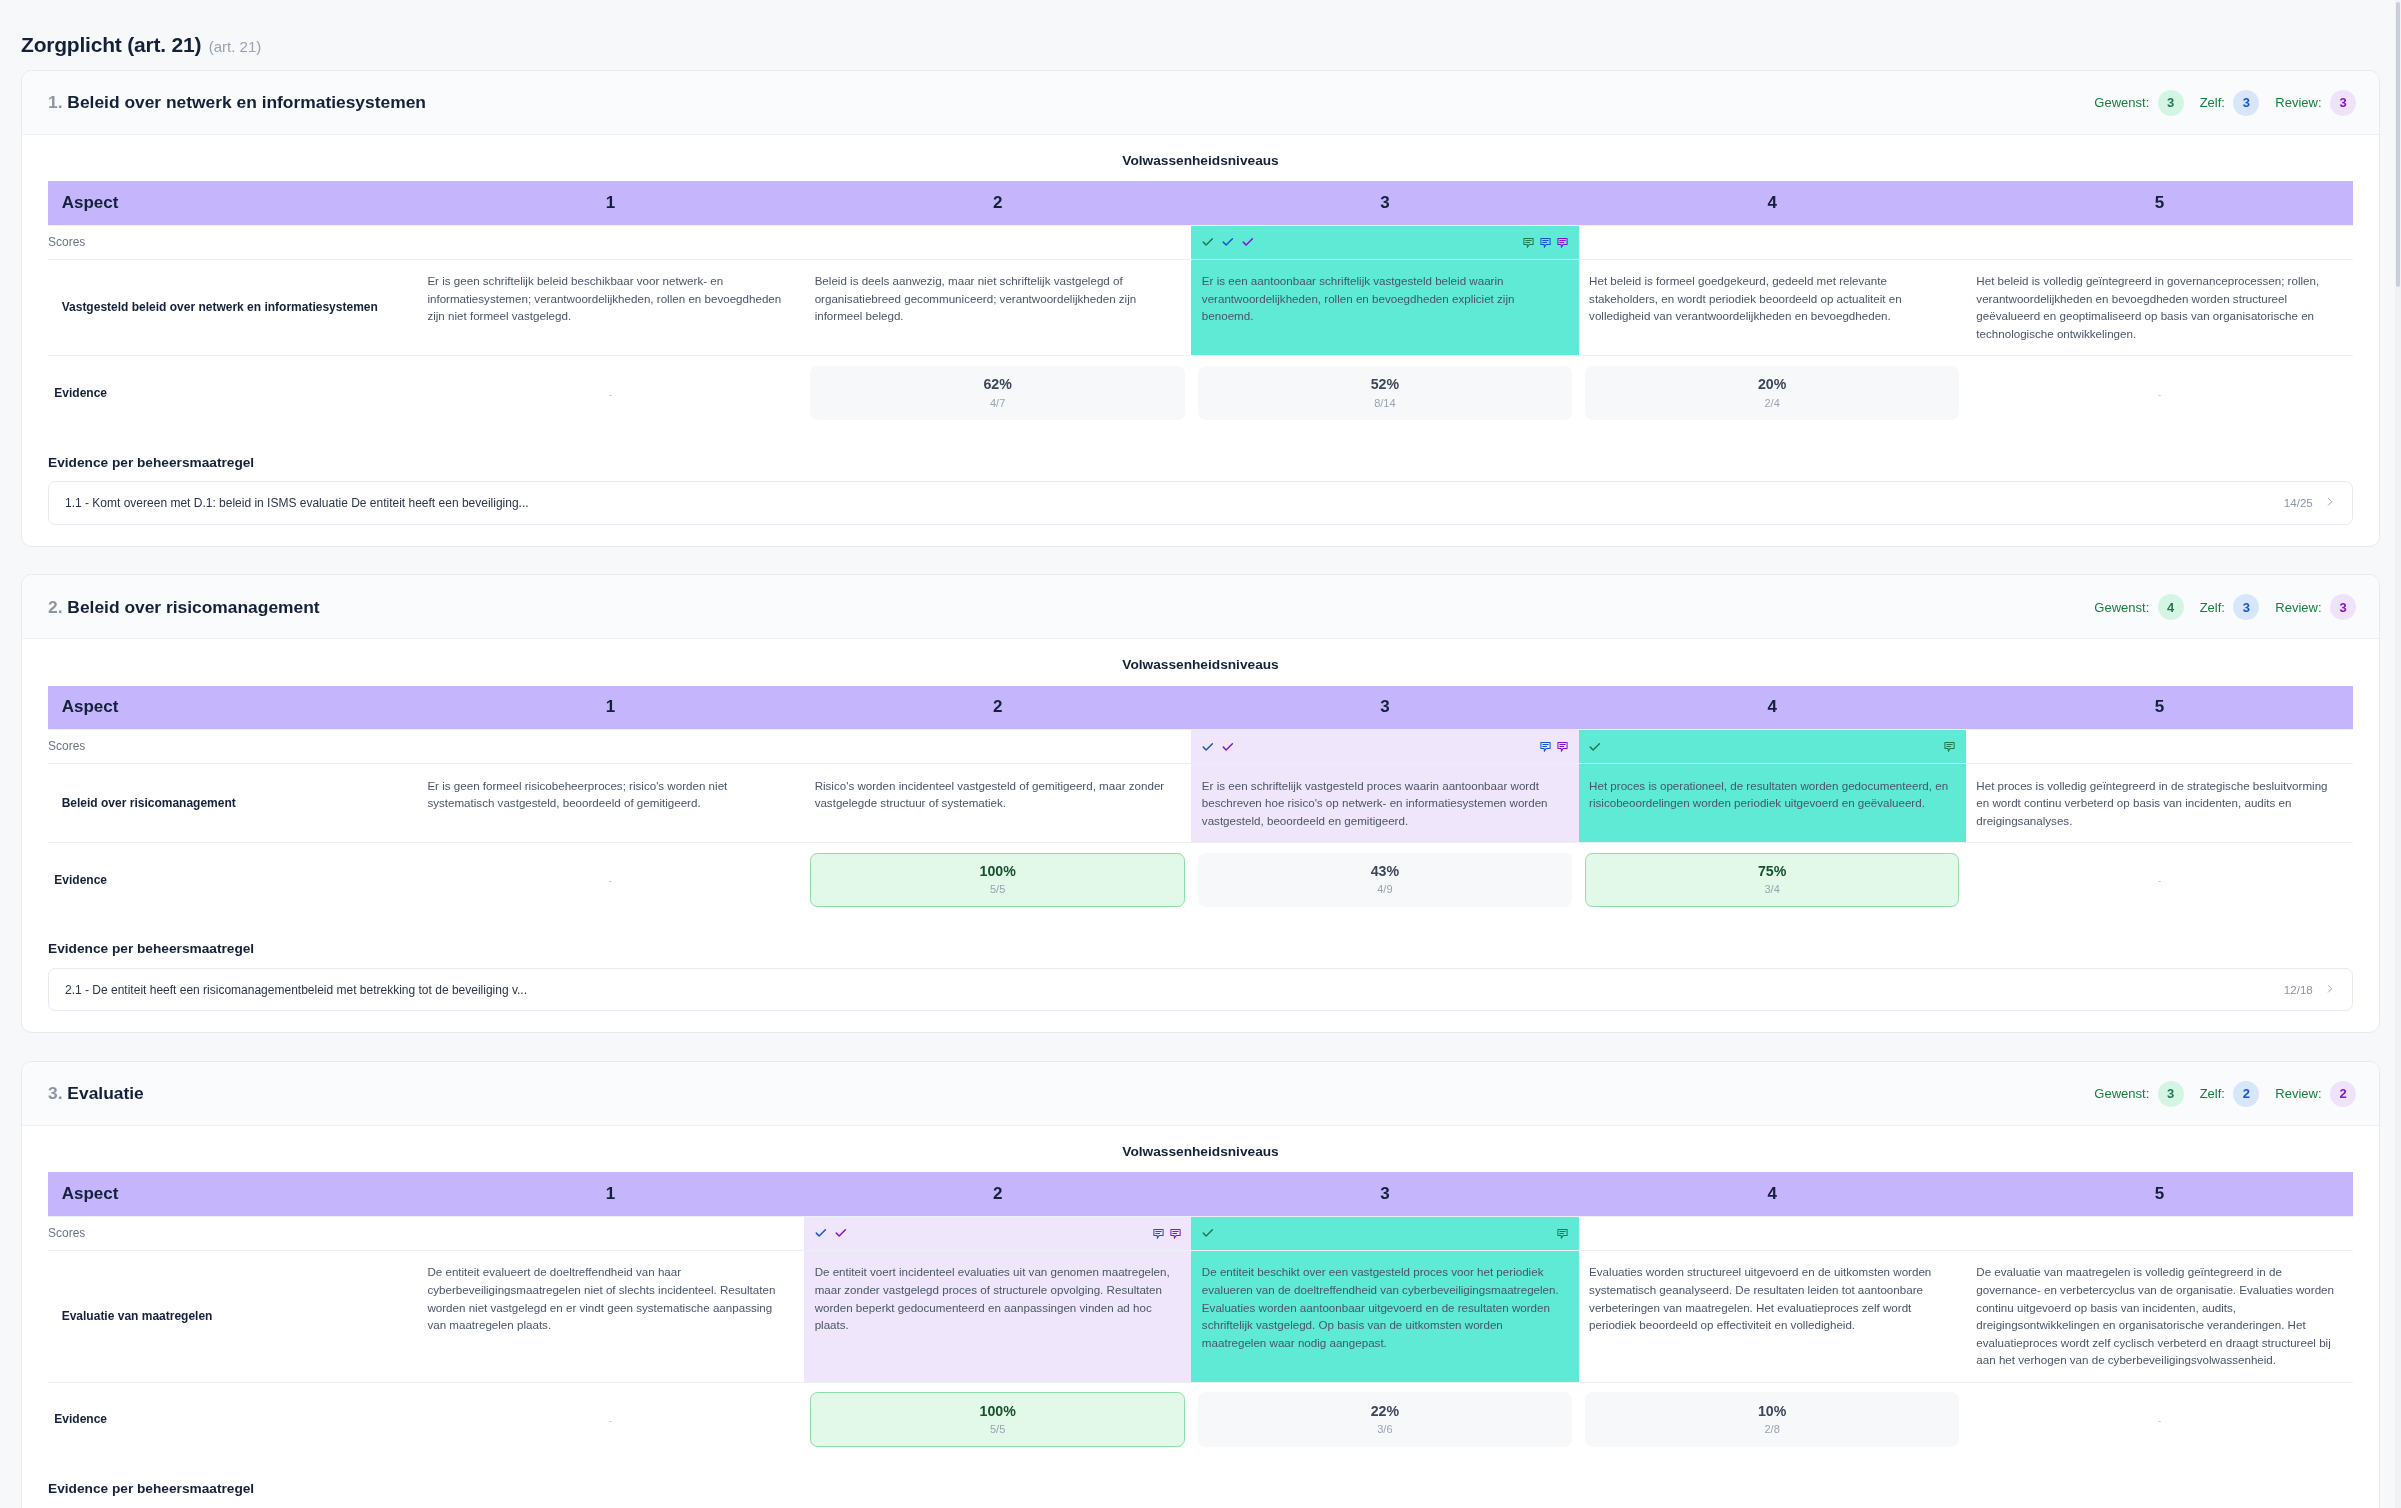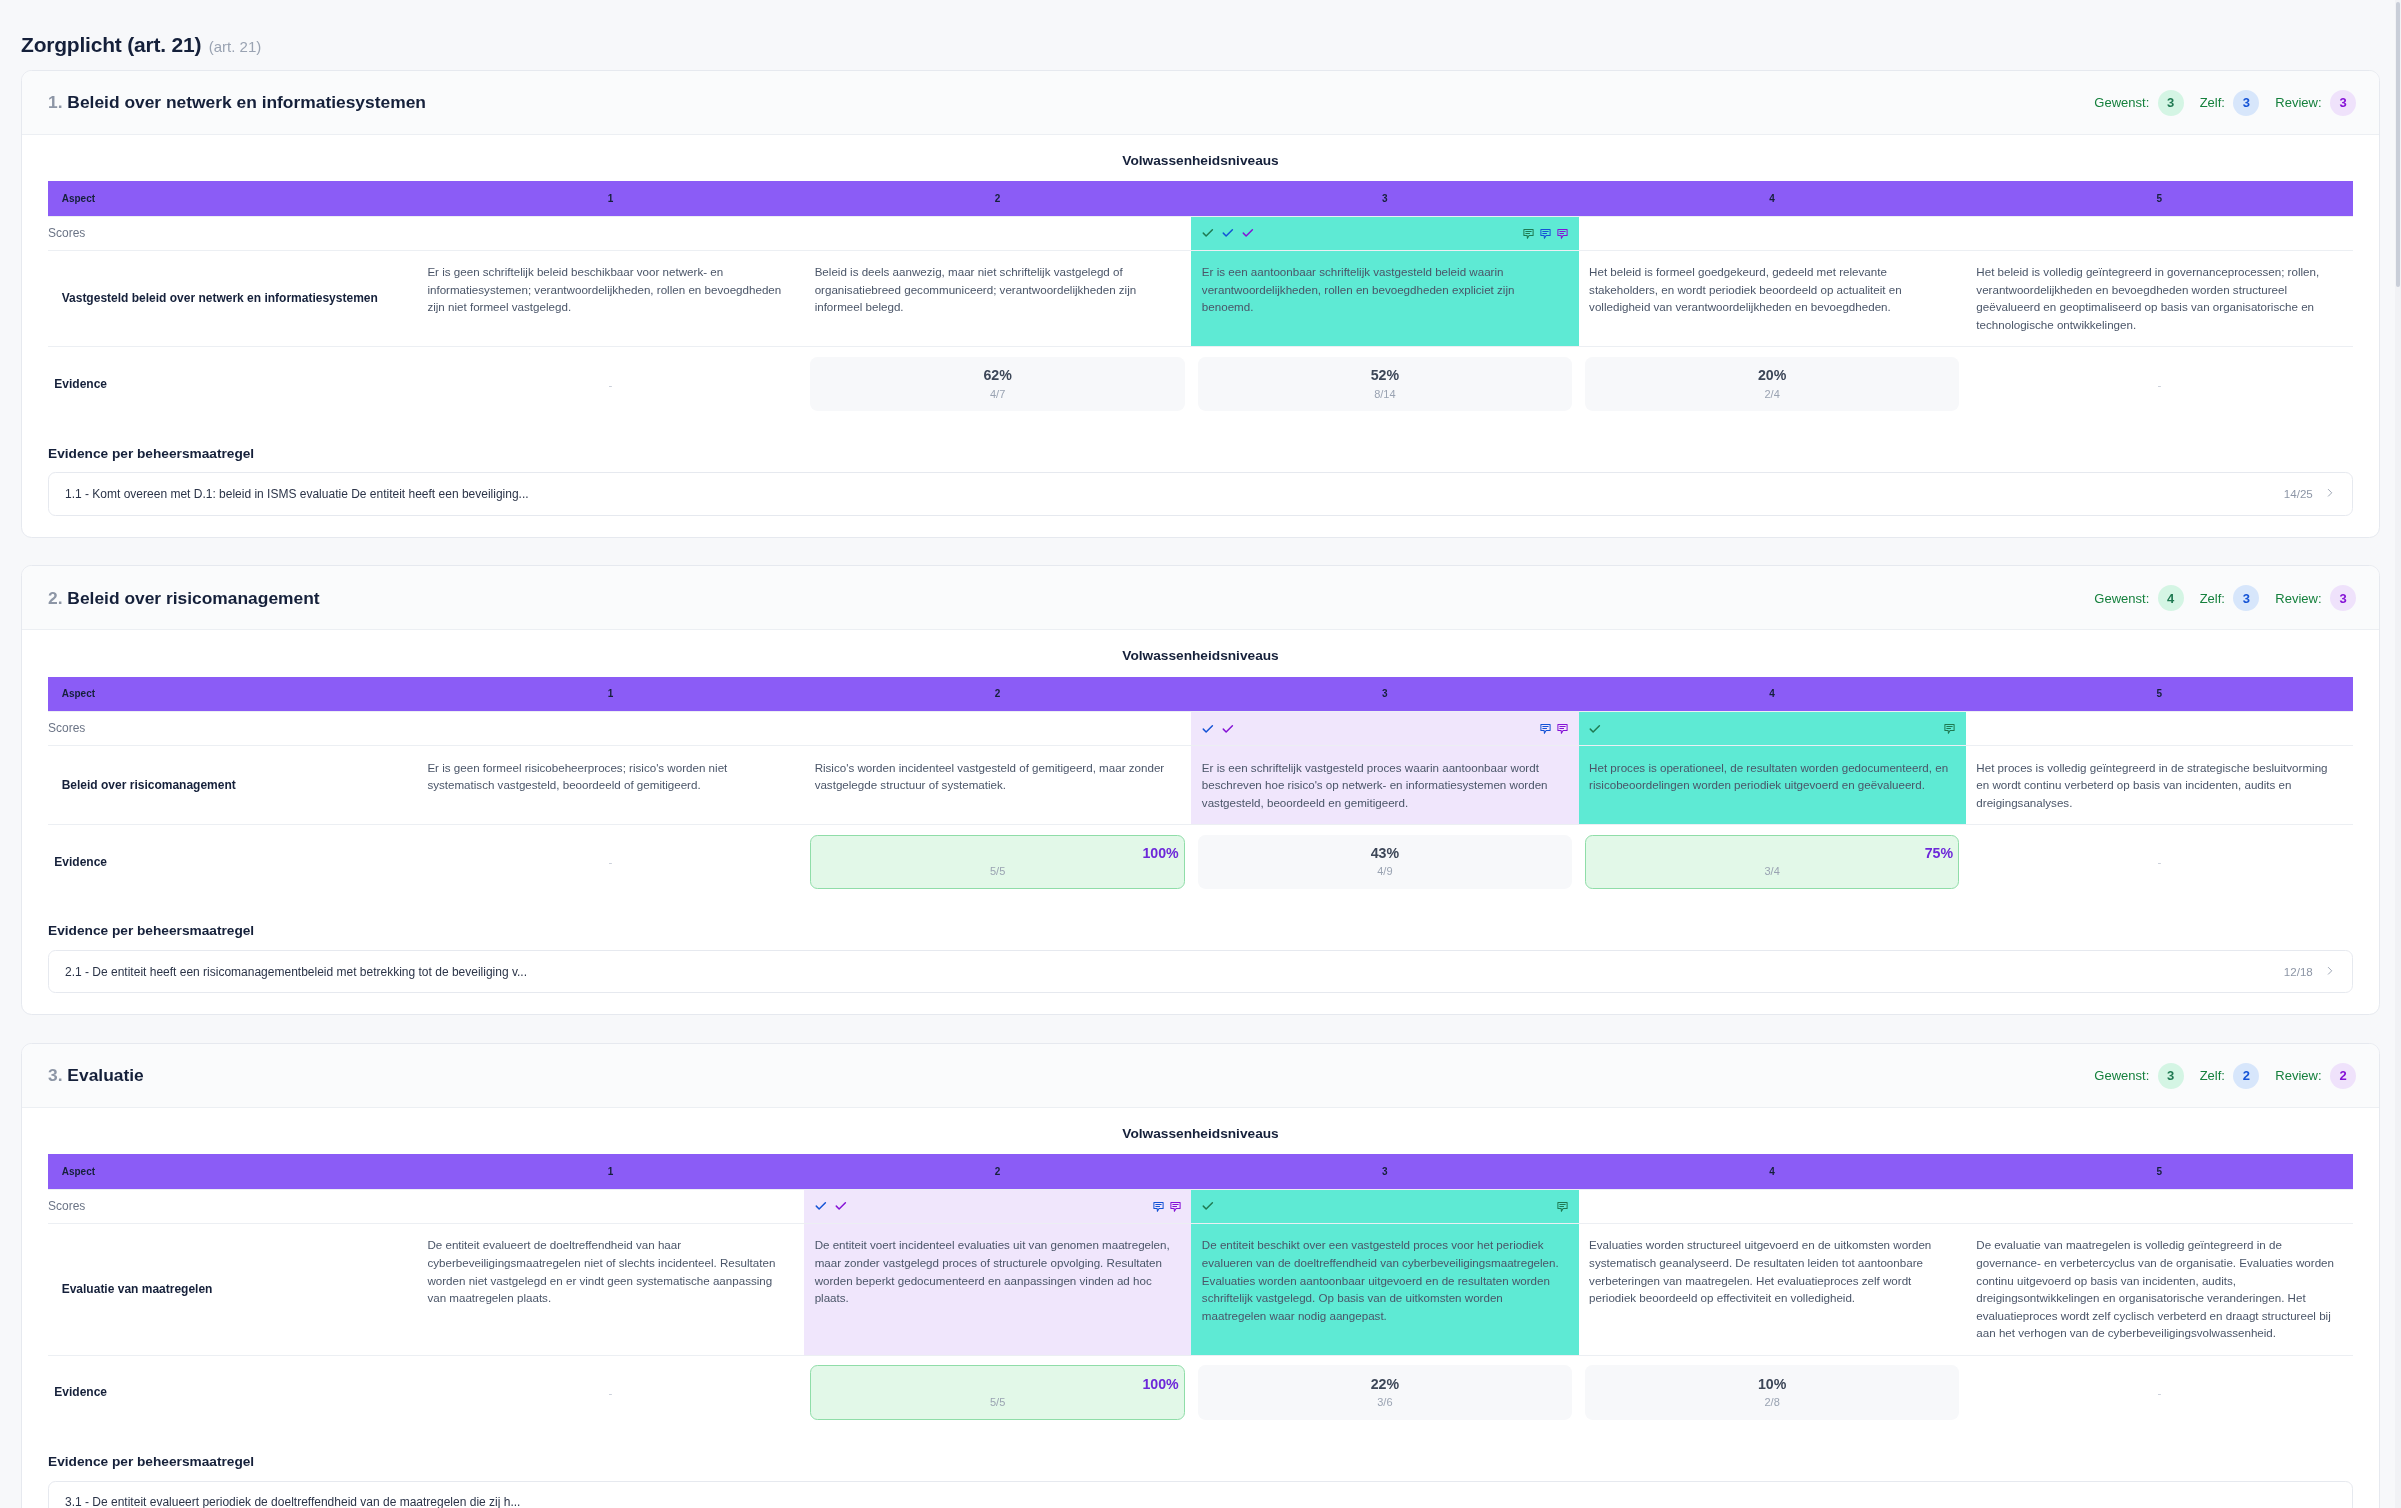--- a/index.html
+++ b/index.html
@@ -74,22 +74,22 @@
     margin-bottom: 13.7px;
     text-align: center;
   }
 
   table.maturity {
     width: 100%;
     border-collapse: collapse;
     table-layout: fixed;
   }
   table.maturity thead th {
-    background: #8b5cf6;
-    font-size: 10px;
+    background: #c4b5fd;
+    font-size: 17px;
     font-weight: 700;
     color: #15203a;
     padding: 11.6px 9.5px;
     text-align: center;
     border-bottom: 0.5px solid #eceff3;
   }
   table.maturity thead th.aspect-col { text-align: left; padding-left: 13.7px; }
 
   td.aspect-name {
     font-size: 12px;
@@ -144,21 +144,21 @@
   .ev-box.highlight {
     background: #e2f8e8;
     border: 0.5px solid #8fdda8;
   }
   .ev-pct {
     font-size: 14.2px;
     font-weight: 700;
     color: #3d4758;
     line-height: 1.2;
   }
-  .ev-box.highlight .ev-pct { color: #6d28d9; text-align: right; }
+  .ev-box.highlight .ev-pct { color: #14532d; }
   .ev-frac {
     font-size: 11px;
     color: #9aa3b2;
     margin-top: 3.2px;
   }
   .ev-dash {
     text-align: center;
     color: #c5cbd6;
     font-size: 11.6px;
   }

